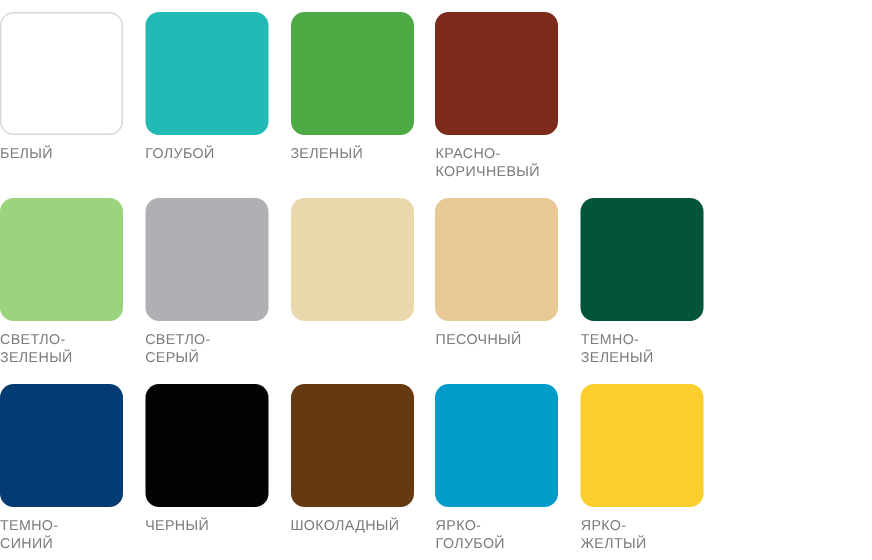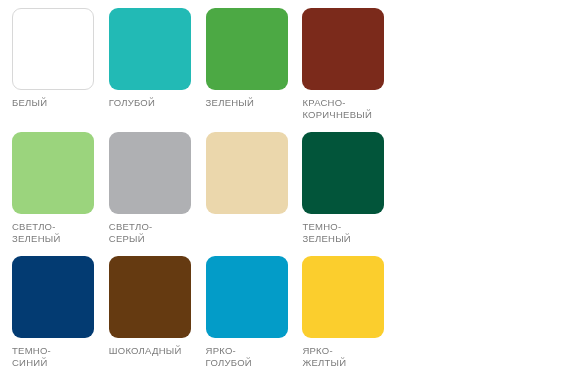--- a/index.html
+++ b/index.html
@@ -28,21 +28,21 @@
     height: 124px;
     box-sizing: border-box;
   }
   .row.row-1 { padding-top: 8px; }
   .row.row-2 { padding-top: 8px; }
   .row.row-3 { padding-top: 8px; }
 
   .cell {
     width: 96.8px;
     box-sizing: border-box;
-    padding-left: 12px;
+    padding-left: 0;
     padding-right: 6px;
     display: flex;
     flex-direction: column;
     align-items: flex-start;
   }
 
   .swatch {
     width: 82px;
     height: 82px;
     border-radius: 9px;
@@ -97,31 +97,39 @@
     </div>
     <div class="cell">
       <div class="swatch" style="background-color: rgb(175, 176, 179);"></div>
       <div class="caption">СВЕТЛО-
 СЕРЫЙ</div>
     </div>
     <div class="cell">
       <div class="swatch" style="background-color: rgb(235, 215, 172);"></div>
     </div>
     <div class="cell">
+      <div class="swatch" style="background-color: rgb(232, 200, 148);"></div>
+      <div class="caption">ПЕСОЧНЫЙ</div>
+    </div>
+    <div class="cell">
       <div class="swatch" style="background-color: rgb(2, 85, 58);"></div>
       <div class="caption">ТЕМНО-
 ЗЕЛЕНЫЙ</div>
     </div>
   </div>
 
   <div class="row row-3">
     <div class="cell">
       <div class="swatch" style="background-color: rgb(3, 59, 114);"></div>
       <div class="caption">ТЕМНО-
 СИНИЙ</div>
+    </div>
+    <div class="cell">
+      <div class="swatch" style="background-color: rgb(4, 2, 4);"></div>
+      <div class="caption">ЧЕРНЫЙ</div>
     </div>
     <div class="cell">
       <div class="swatch" style="background-color: rgb(101, 58, 17);"></div>
       <div class="caption">ШОКОЛАДНЫЙ</div>
     </div>
     <div class="cell">
       <div class="swatch" style="background-color: rgb(3, 156, 200);"></div>
       <div class="caption">ЯРКО-
 ГОЛУБОЙ</div>
     </div>

